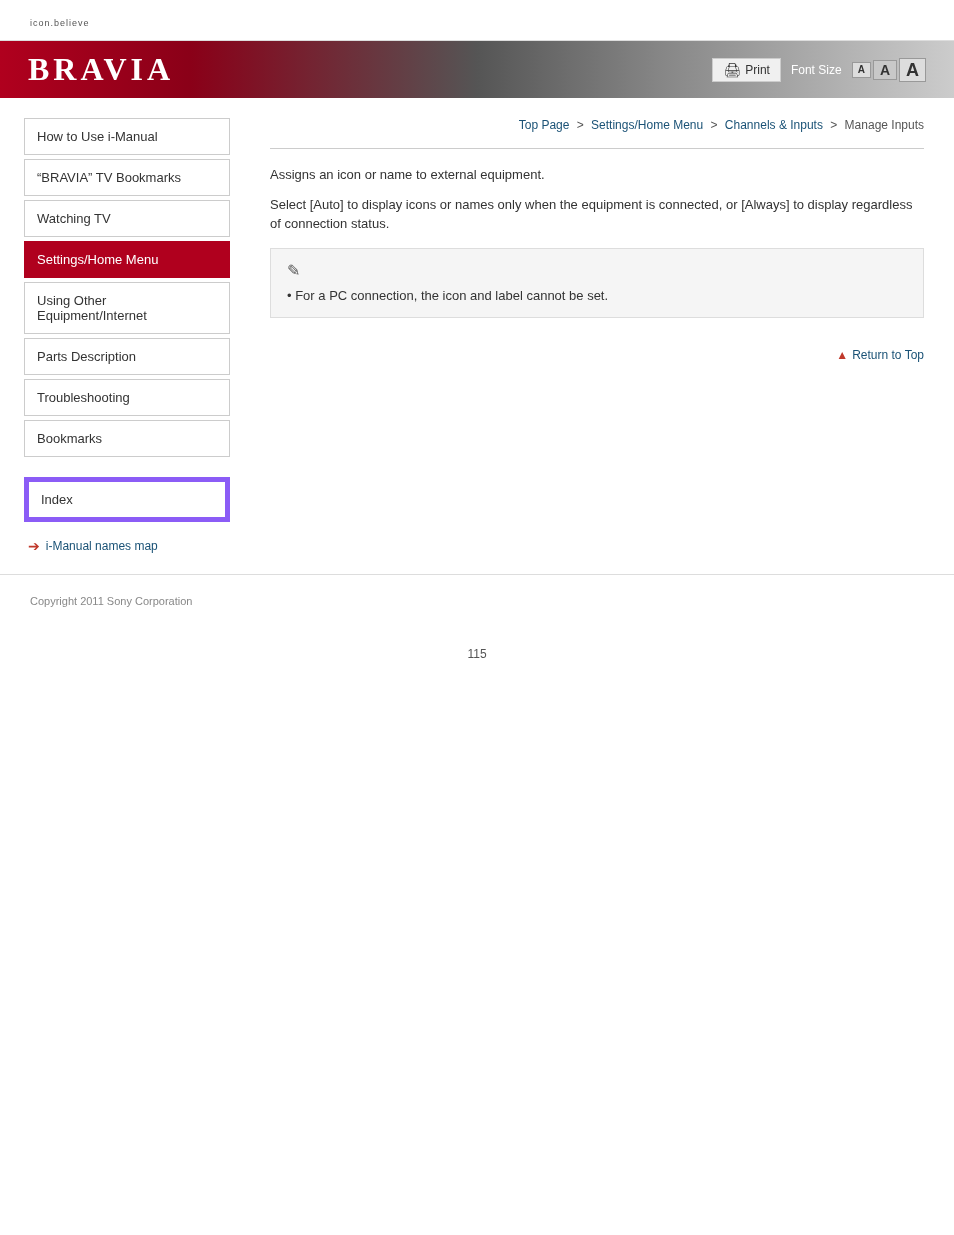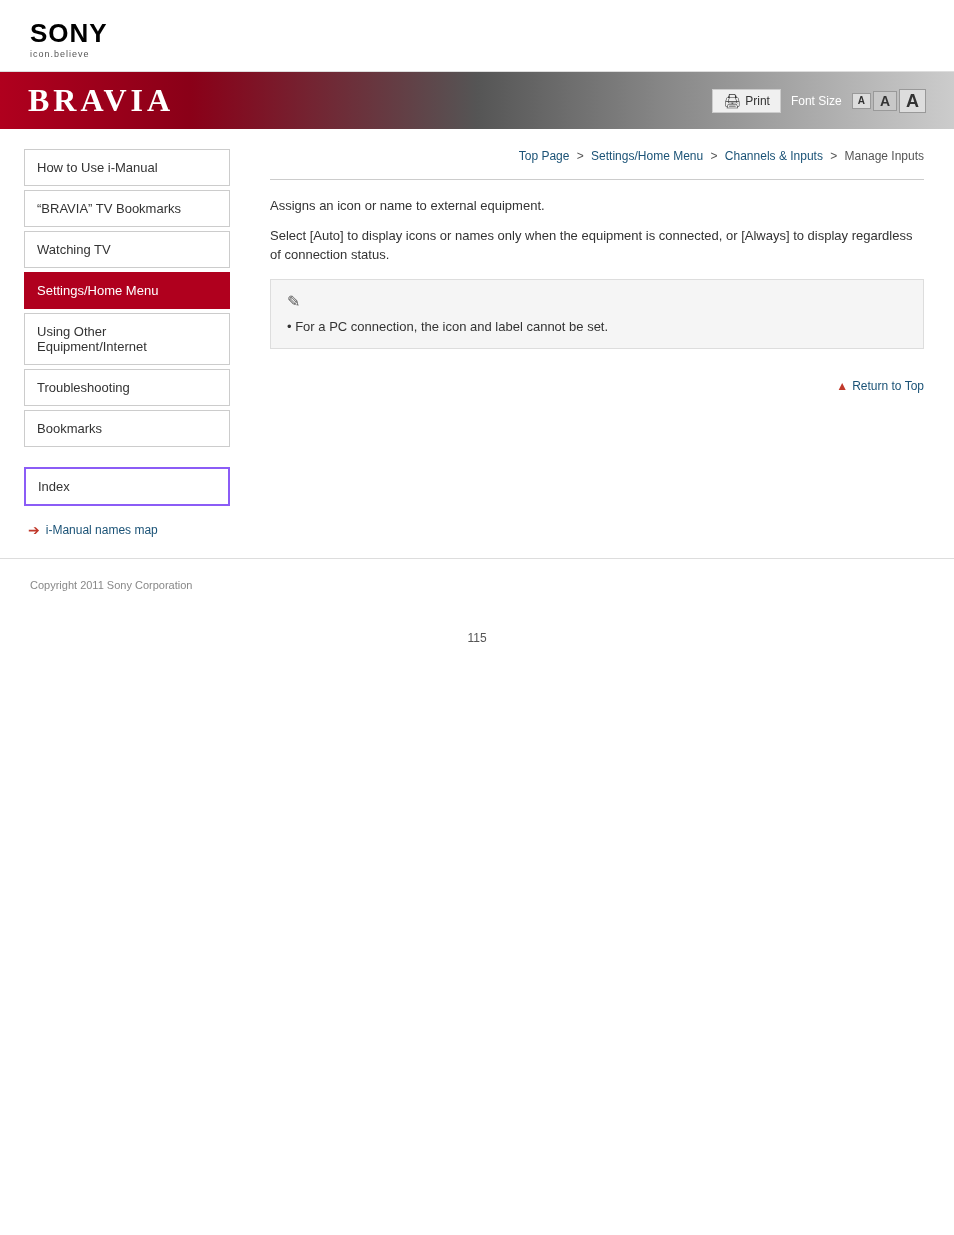--- a/index.html
+++ b/index.html
@@ -69,21 +69,21 @@
       border: 1px solid #ccc;
       padding: 10px 12px;
       margin-bottom: 4px;
       cursor: pointer;
       background: #fff;
       font-size: 13px;
       color: #333;
     }
     .sidebar-item.active { background: #b0001e; color: #fff; border-color: #b0001e; }
     .sidebar-index {
-      border: 2px solid #8b5cf6;
+      border: 5px solid #8b5cf6;
       padding: 10px 12px;
       margin-top: 20px;
       cursor: pointer;
       background: #fff;
       font-size: 13px;
       color: #333;
       margin-bottom: 16px;
     }
     .sidebar-link {
       display: flex;
@@ -145,21 +145,20 @@
     .footer-copyright { font-size: 11px; color: #888; padding: 10px 30px 20px; }
 
     
     .page-number { text-align: center; font-size: 12px; color: #555; padding: 20px; }
   </style>
 </head>
 <body>
 
 <div class="header">
   <div class="sony-logo">
-    <span class="sony-text">SONY</span>
     <span class="sony-tagline">icon.believe</span>
   </div>
 </div>
 
 <div class="bravia-banner">
   <span class="bravia-title">BRAVIA</span>
   <div class="banner-controls">
     <button class="print-btn">
       <span class="print-icon">🖨</span>
       <span>Print</span>
@@ -175,20 +174,21 @@
 
 <div class="main-layout">
 
   <div class="sidebar">
     <div id="sidebar-items">
         <div class="sidebar-item">How to Use i-Manual</div>
         <div class="sidebar-item">“BRAVIA” TV Bookmarks</div>
         <div class="sidebar-item">Watching TV</div>
         <div class="sidebar-item active">Settings/Home Menu</div>
         <div class="sidebar-item">Using Other Equipment/Internet</div>
+        <div class="sidebar-item">Parts Description</div>
         <div class="sidebar-item">Troubleshooting</div>
         <div class="sidebar-item">Bookmarks</div>
       </div>
     <div class="sidebar-index">Index</div>
     <a class="sidebar-link">
       <span class="arrow-icon">➔</span>
       <span>i-Manual names map</span>
     </a>
   </div>
 

